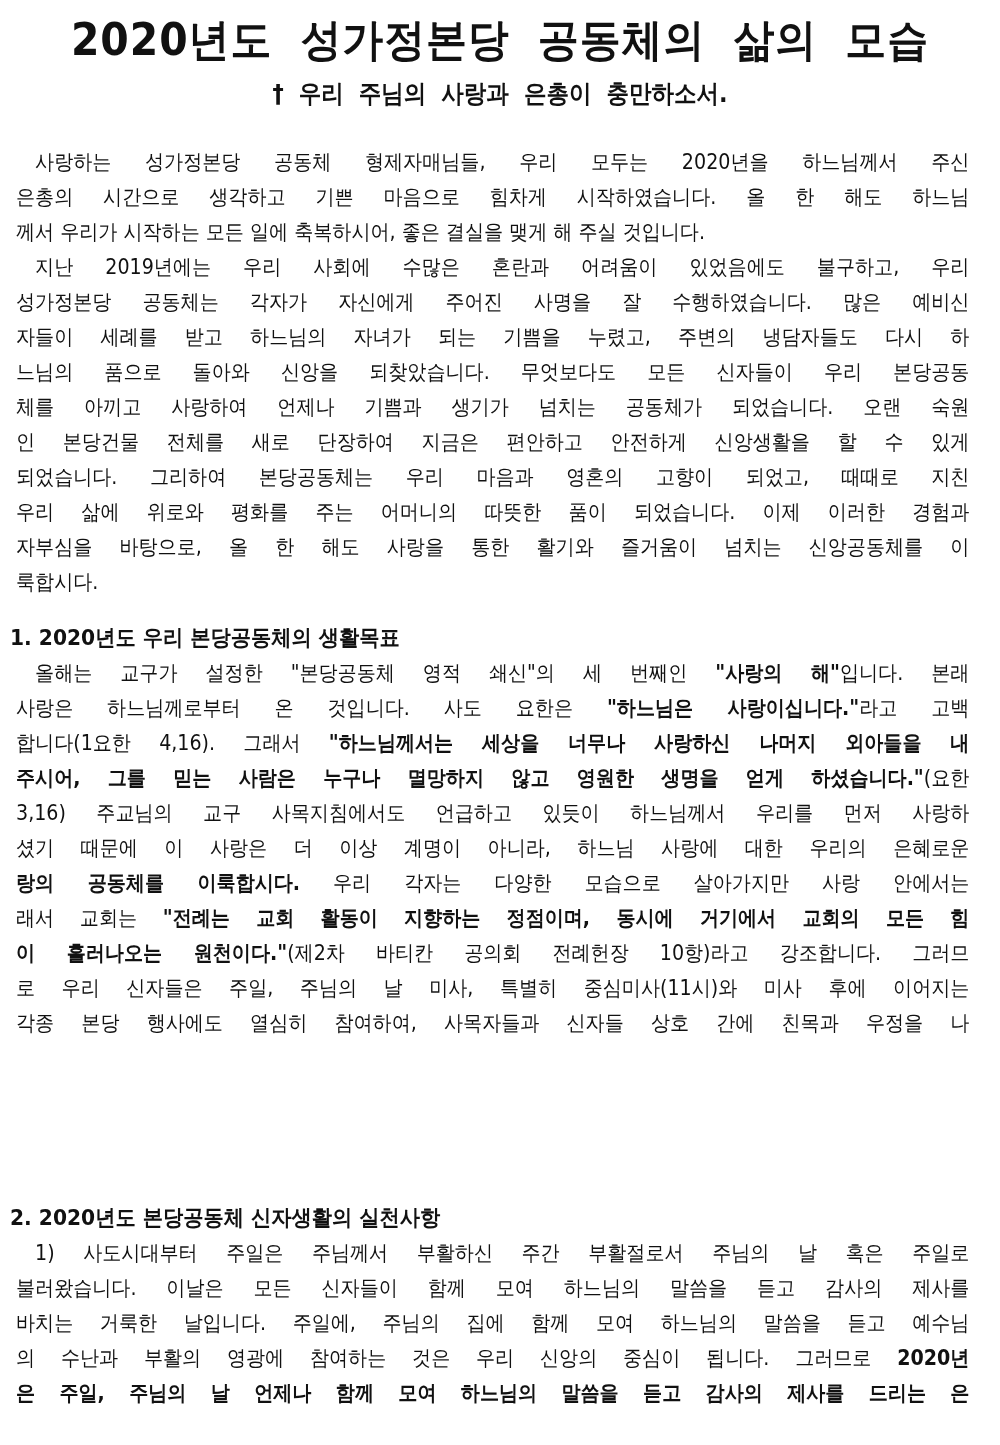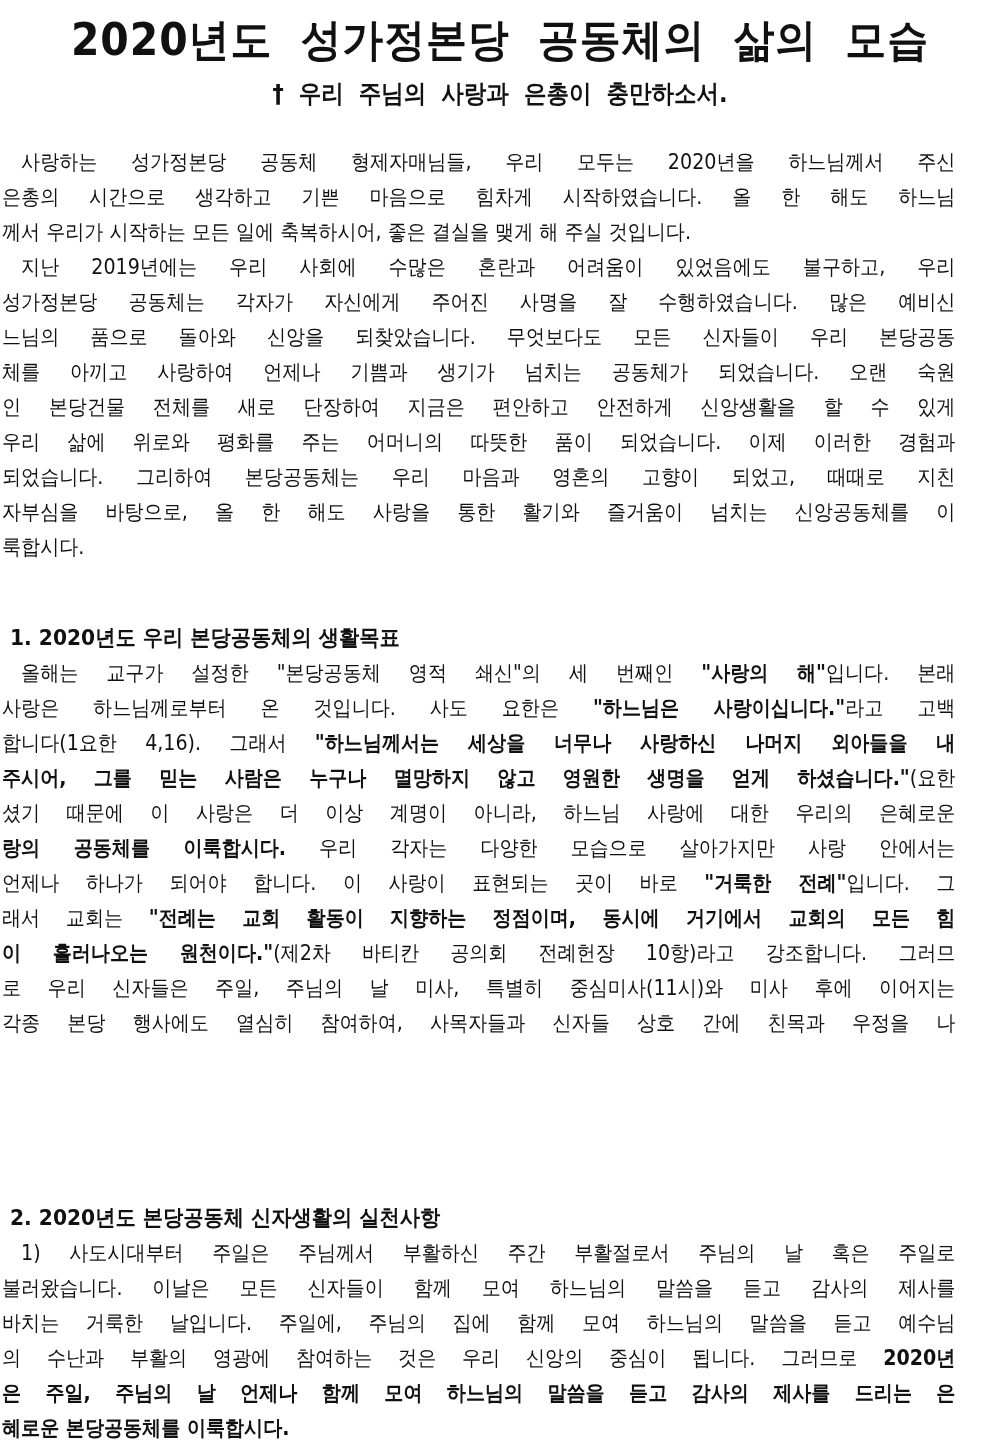--- a/index.html
+++ b/index.html
@@ -14,21 +14,21 @@
       text-align: center; font-size: 44px; font-weight: bold;
       letter-spacing: 1px; line-height: 56px; word-spacing: 14px;
       transform: scaleX(0.93); transform-origin: center;
     }
     .subtitle {
       position: absolute; left: 0; top: 76px; width: 1000px;
       text-align: center; font-size: 25px; font-weight: bold;
       line-height: 36px; word-spacing: 8px;
       transform: scaleX(0.9); transform-origin: center;
     }
-    .lines { position: absolute; left: 2px; width: 955px; }
+    .lines { position: absolute; left: 16px; width: 955px; }
     .line {
       height: 35px; line-height: 35px; font-size: 21px;
       white-space: nowrap; text-align: justify; text-align-last: justify;
       overflow: hidden;
     }
     .line.last { text-align-last: left; }
     .line .inner { display: block; width: 1050px; transform: scaleX(0.908); transform-origin: left center; text-align: justify; text-align-last: justify; }
     .line.last .inner { text-align-last: left; }
     .line.indent .inner { text-indent: 21px; }
     .b { font-weight: bold; }
@@ -57,33 +57,36 @@
       </div>
     </div>
   <div class="lines" id="p2" style="top:250px;">
       <div class="line indent">
         <span class="inner"><span>지난 2019년에는 우리 사회에 수많은 혼란과 어려움이 있었음에도 불구하고, 우리</span></span>
       </div>
       <div class="line">
         <span class="inner"><span>성가정본당 공동체는 각자가 자신에게 주어진 사명을 잘 수행하였습니다. 많은 예비신</span></span>
       </div>
       <div class="line">
+        <span class="inner"><span>자들이 세례를 받고 하느님의 자녀가 되는 기쁨을 누렸고, 주변의 냉담자들도 다시 하</span></span>
+      </div>
+      <div class="line">
         <span class="inner"><span>느님의 품으로 돌아와 신앙을 되찾았습니다. 무엇보다도 모든 신자들이 우리 본당공동</span></span>
       </div>
       <div class="line">
         <span class="inner"><span>체를 아끼고 사랑하여 언제나 기쁨과 생기가 넘치는 공동체가 되었습니다. 오랜 숙원</span></span>
       </div>
       <div class="line">
         <span class="inner"><span>인 본당건물 전체를 새로 단장하여 지금은 편안하고 안전하게 신앙생활을 할 수 있게</span></span>
       </div>
       <div class="line">
-        <span class="inner"><span>우리 삶에 위로와 평화를 주는 어머니의 따뜻한 품이 되었습니다. 이제 이러한 경험과</span></span>
+        <span class="inner"><span>되었습니다. 그리하여 본당공동체는 우리 마음과 영혼의 고향이 되었고, 때때로 지친</span></span>
       </div>
       <div class="line">
-        <span class="inner"><span>되었습니다. 그리하여 본당공동체는 우리 마음과 영혼의 고향이 되었고, 때때로 지친</span></span>
+        <span class="inner"><span>우리 삶에 위로와 평화를 주는 어머니의 따뜻한 품이 되었습니다. 이제 이러한 경험과</span></span>
       </div>
       <div class="line">
         <span class="inner"><span>자부심을 바탕으로, 올 한 해도 사랑을 통한 활기와 즐거움이 넘치는 신앙공동체를 이</span></span>
       </div>
       <div class="line last">
         <span class="inner"><span>룩합시다.</span></span>
       </div>
     </div>
 
   <div class="heading" style="top:620px;">1. 2020년도 우리 본당공동체의 생활목표</div>
@@ -94,27 +97,27 @@
       <div class="line">
         <span class="inner"><span>사랑은 하느님께로부터 온 것입니다. 사도 요한은 </span><span class="b">"하느님은 사랑이십니다."</span><span>라고 고백</span></span>
       </div>
       <div class="line">
         <span class="inner"><span>합니다(1요한 4,16). 그래서 </span><span class="b">"하느님께서는 세상을 너무나 사랑하신 나머지 외아들을 내</span></span>
       </div>
       <div class="line">
         <span class="inner"><span class="b">주시어, 그를 믿는 사람은 누구나 멸망하지 않고 영원한 생명을 얻게 하셨습니다."</span><span>(요한</span></span>
       </div>
       <div class="line">
+        <span class="inner"><span>3,16) 주교님의 교구 사목지침에서도 언급하고 있듯이 하느님께서 우리를 먼저 사랑하</span></span>
+      </div>
+      <div class="line">
         <span class="inner"><span>셨기 때문에 이 사랑은 더 이상 계명이 아니라, 하느님 사랑에 대한 우리의 은혜로운</span></span>
       </div>
       <div class="line">
         <span class="inner"><span class="b">랑의 공동체를 이룩합시다.</span><span> 우리 각자는 다양한 모습으로 살아가지만 사랑 안에서는</span></span>
-      </div>
-      <div class="line">
-        <span class="inner"><span>언제나 하나가 되어야 합니다. 이 사랑이 표현되는 곳이 바로 </span><span class="b">"거룩한 전례"</span><span>입니다. 그</span></span>
       </div>
       <div class="line">
         <span class="inner"><span>래서 교회는 </span><span class="b">"전례는 교회 활동이 지향하는 정점이며, 동시에 거기에서 교회의 모든 힘</span></span>
       </div>
       <div class="line">
         <span class="inner"><span class="b">이 흘러나오는 원천이다."</span><span>(제2차 바티칸 공의회 전례헌장 10항)라고 강조합니다. 그러므</span></span>
       </div>
       <div class="line">
         <span class="inner"><span>로 우리 신자들은 주일, 주님의 날 미사, 특별히 중심미사(11시)와 미사 후에 이어지는</span></span>
       </div>
@@ -133,17 +136,14 @@
       </div>
       <div class="line">
         <span class="inner"><span>바치는 거룩한 날입니다. 주일에, 주님의 집에 함께 모여 하느님의 말씀을 듣고 예수님</span></span>
       </div>
       <div class="line">
         <span class="inner"><span>의 수난과 부활의 영광에 참여하는 것은 우리 신앙의 중심이 됩니다. 그러므로 </span><span class="b">2020년</span></span>
       </div>
       <div class="line">
         <span class="inner"><span class="b">은 주일, 주님의 날 언제나 함께 모여 하느님의 말씀을 듣고 감사의 제사를 드리는 은</span></span>
       </div>
-      <div class="line last">
-        <span class="inner"><span class="b">혜로운 본당공동체를 이룩합시다.</span></span>
-      </div>
     </div>
 </div>
 
 </body></html>

